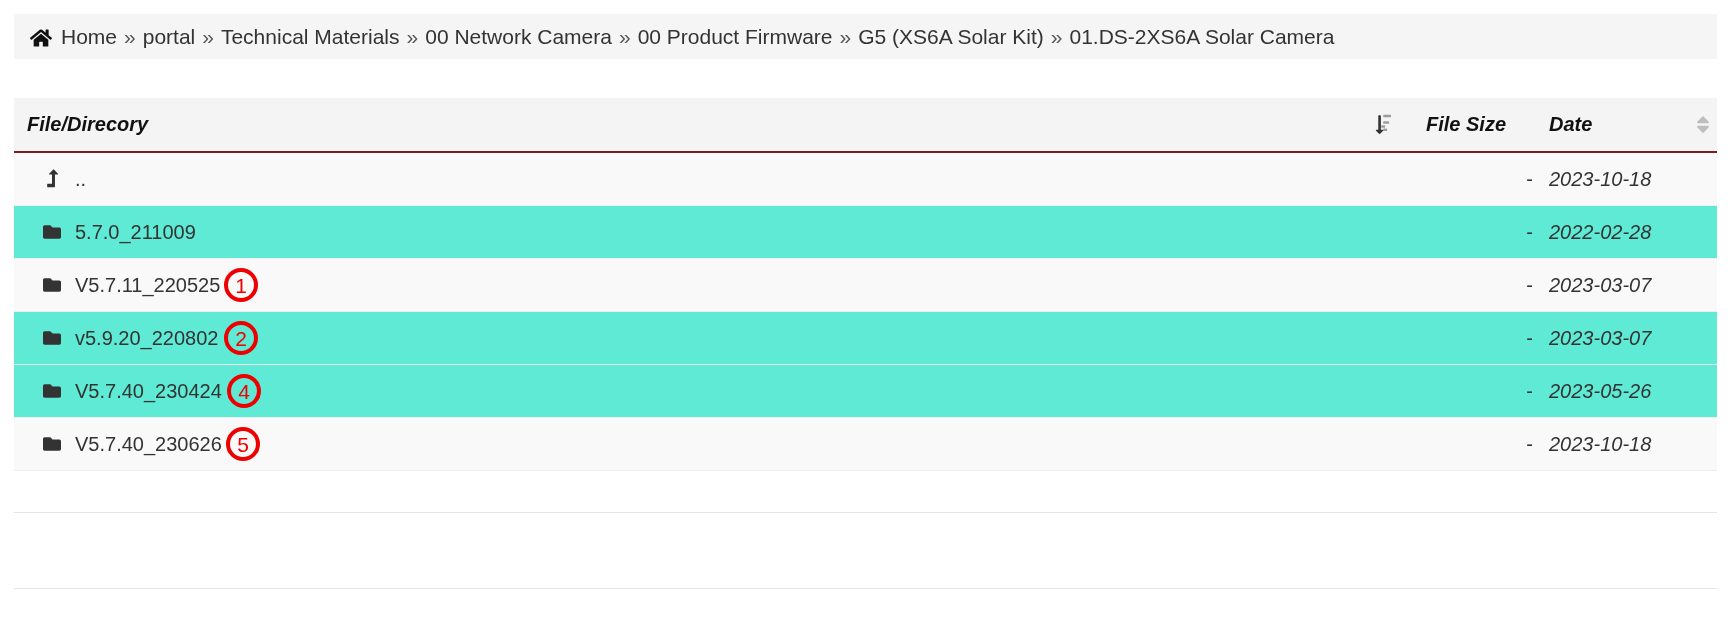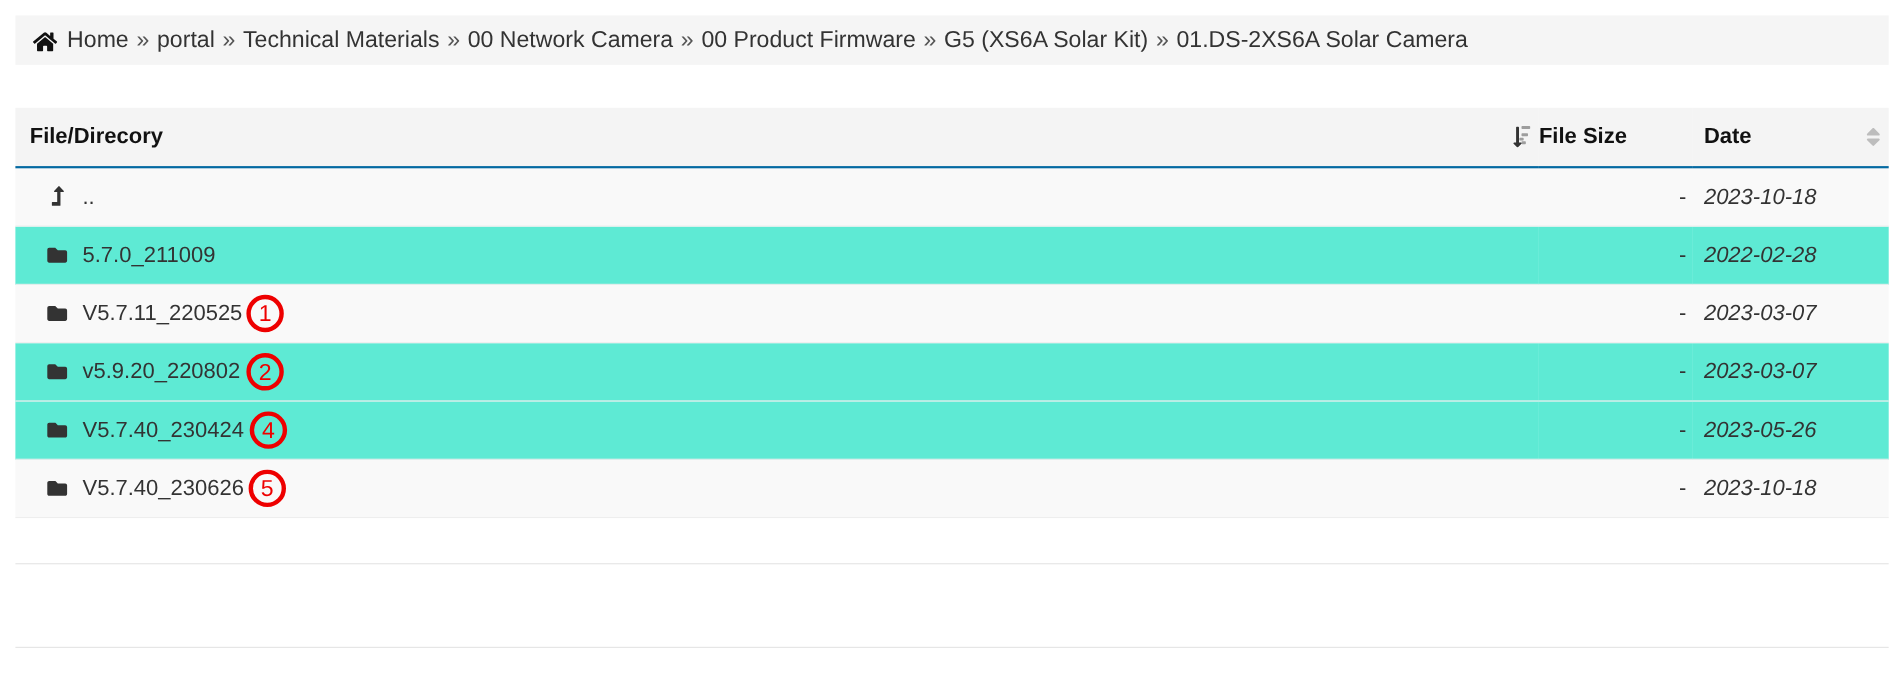--- a/index.html
+++ b/index.html
@@ -68,25 +68,26 @@
     padding: 0;
     margin: 0;
   }
   thead th {
     background: #f4f4f4;
     font-size: 20px;
     font-weight: bold;
     color: #111111;
     height: 54px;
     vertical-align: middle;
-    border-bottom: 2px solid #0369a1;
+    border-bottom: 2px solid #7f1d1d;
     box-sizing: border-box;
+    font-style: italic;
   }
   .col-name  { width: 1385px; text-align: left;  padding-left: 13px !important; }
-  .col-size  { width: 140px;  text-align: left; padding-right: 6px !important; }
+  .col-size  { width: 140px;  text-align: center; padding-right: 6px !important; }
   .col-date  { width: 178px;  text-align: left;  padding-left: 10px !important; }
 
   .th-name-wrap {
     display: flex;
     align-items: center;
     justify-content: space-between;
   }
   .th-date-wrap {
     display: flex;
     align-items: center;

